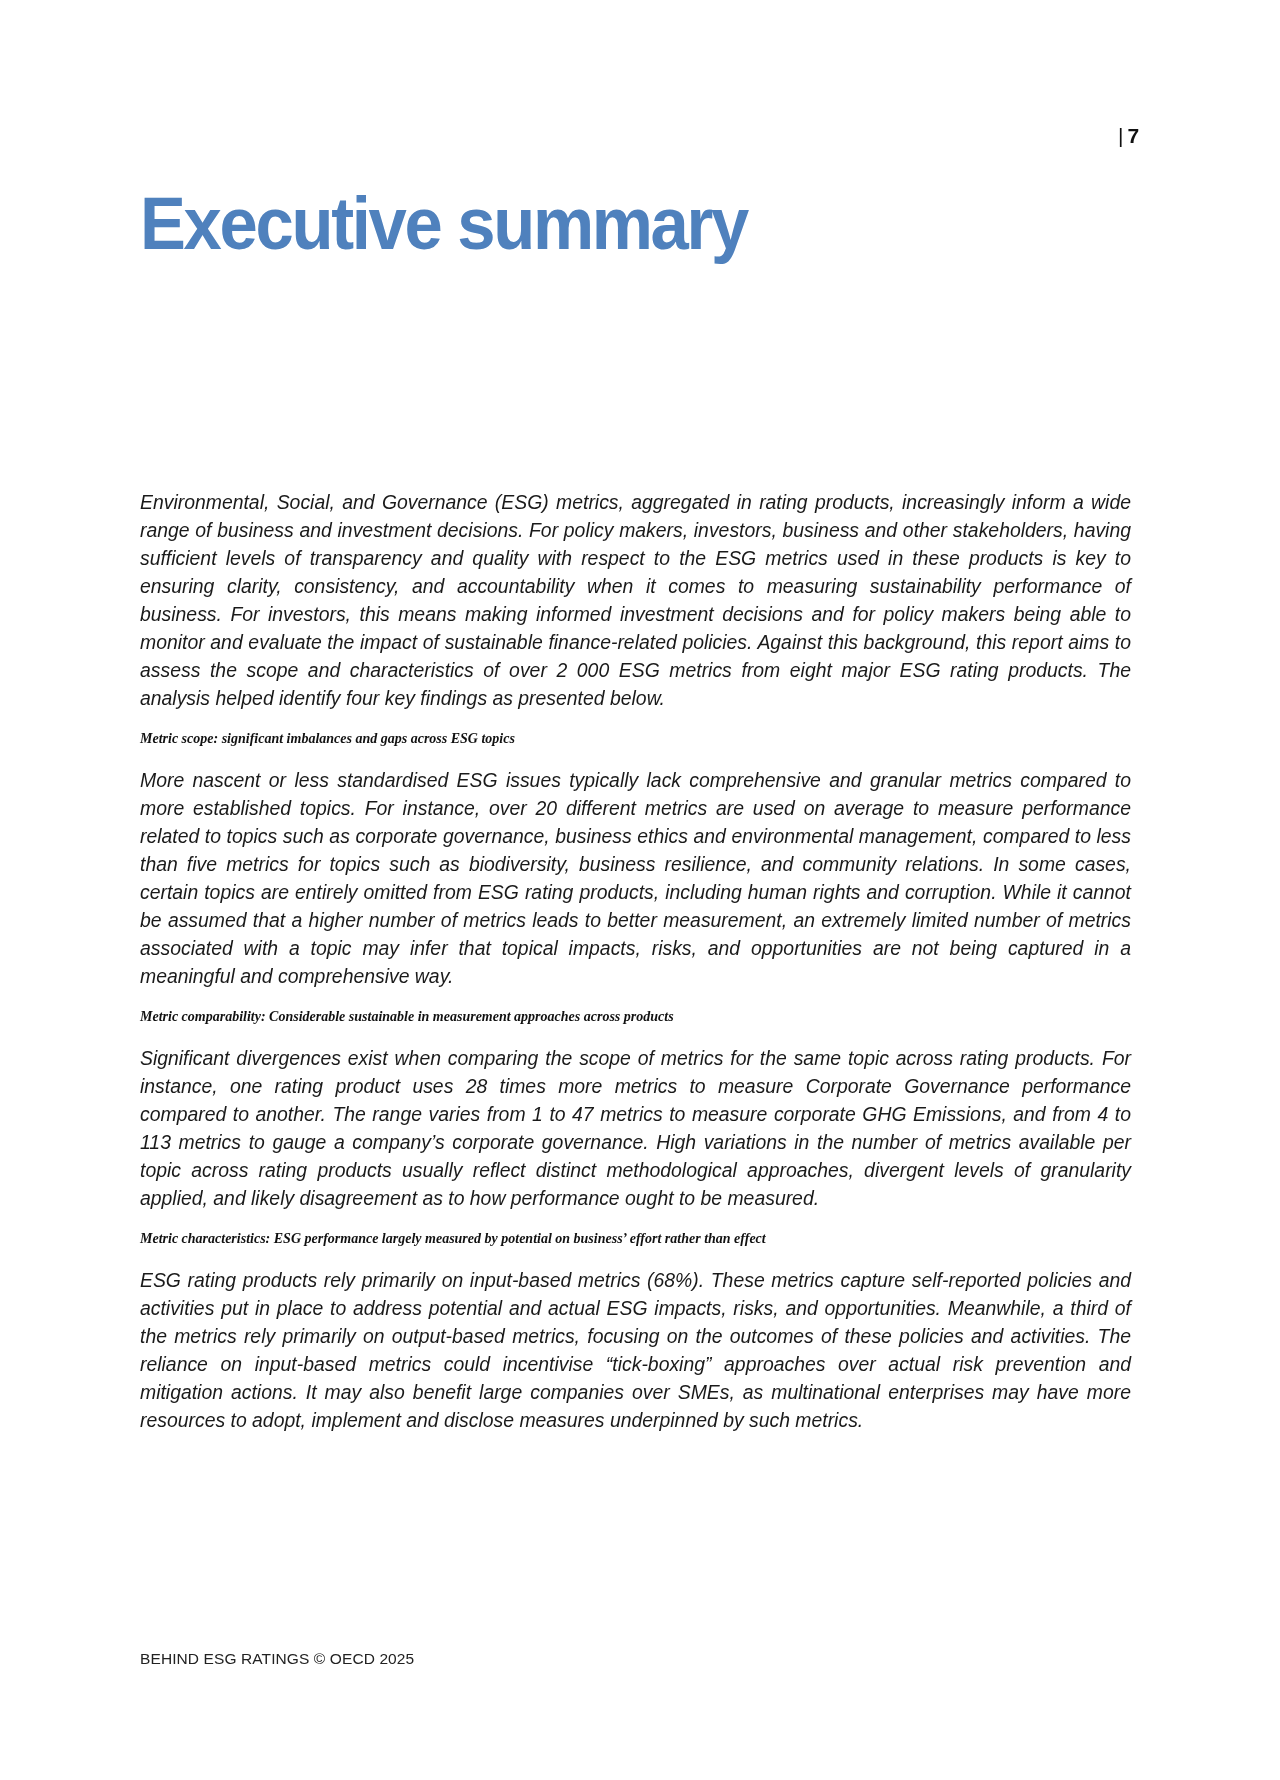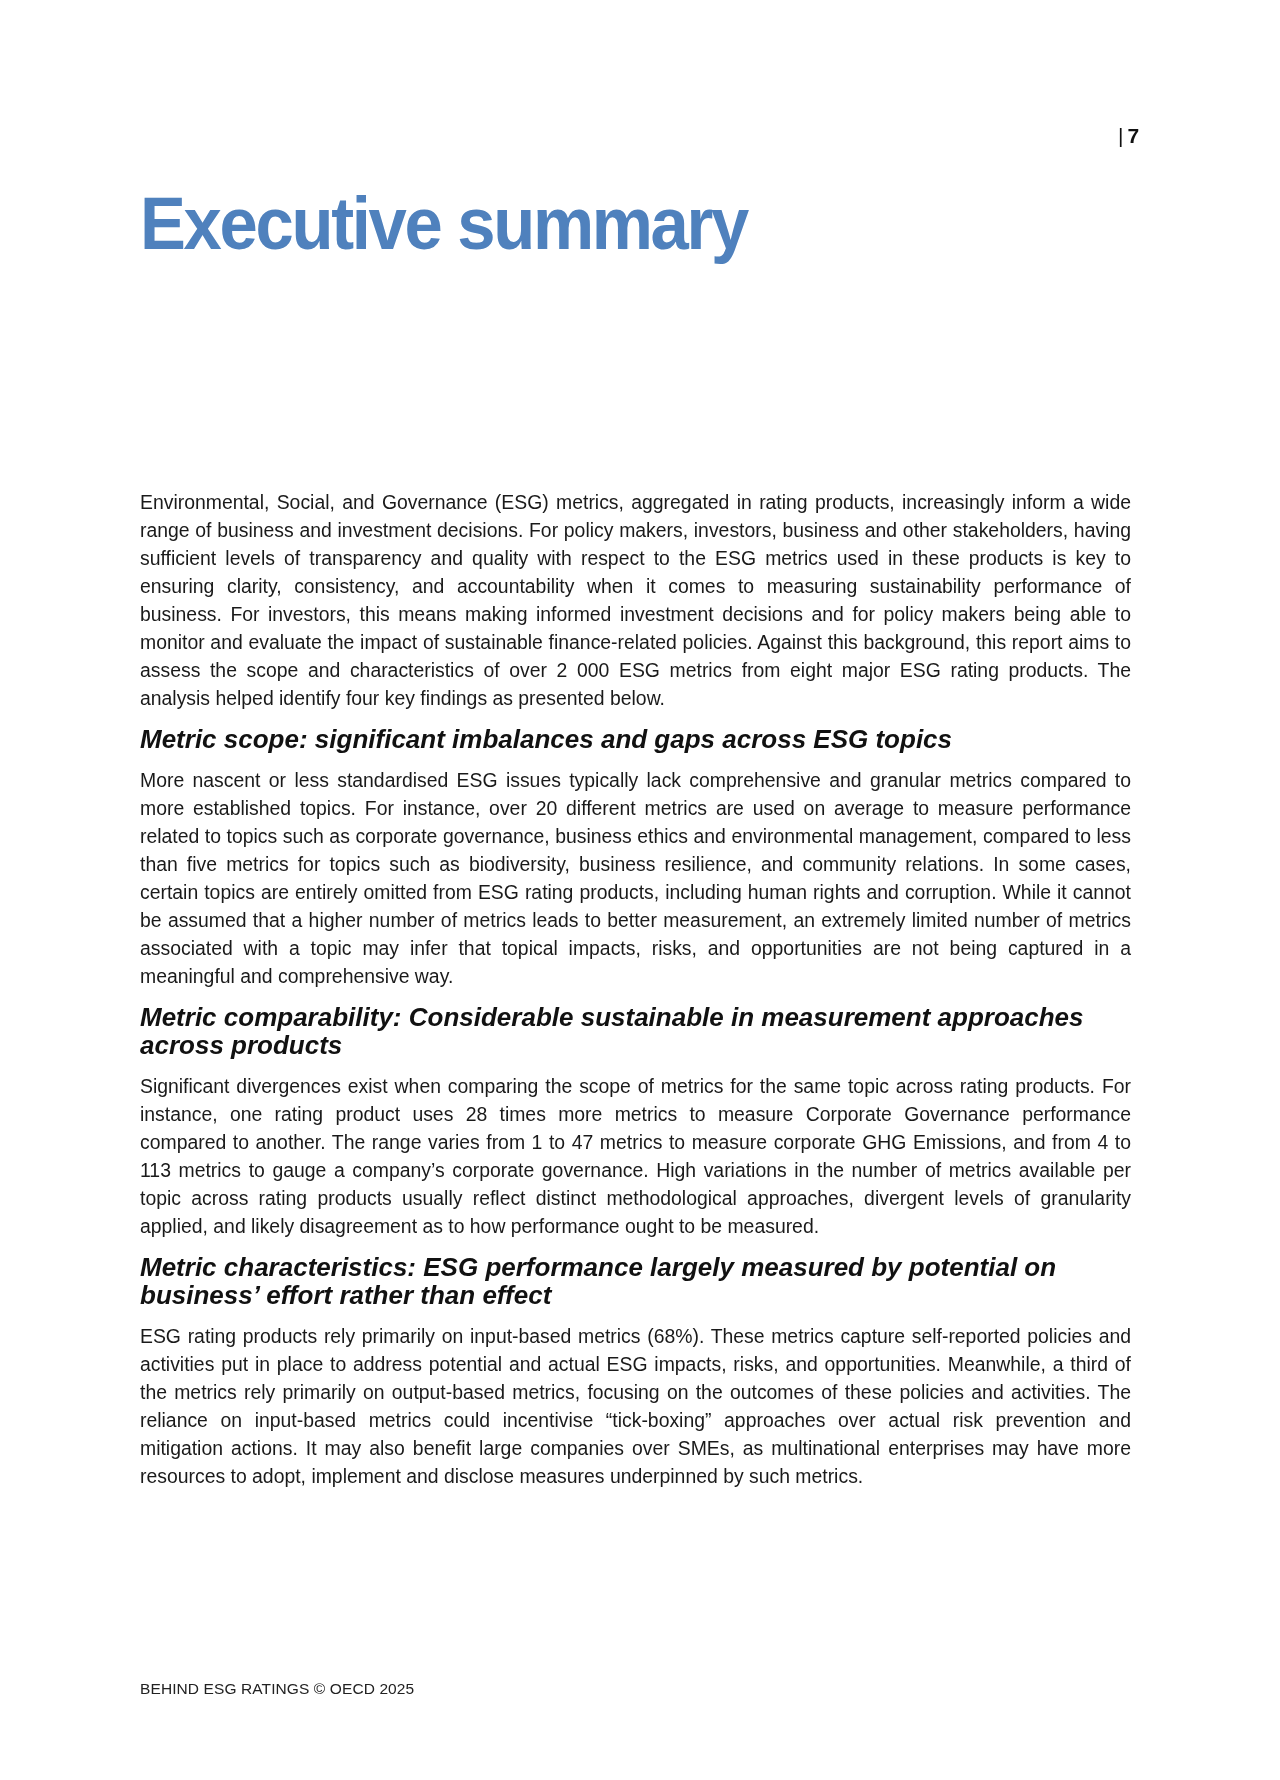--- a/index.html
+++ b/index.html
@@ -49,37 +49,38 @@
     top: 488px;
     left: 140px;
     width: 1001px;
   }
   .para {
     margin: 0 10px 13px 0;
     font-size: 19.4px;
     line-height: 28px;
     text-align: justify;
     color: #1a1a1a;
+    font-style: italic;
   }
   .heading {
     margin: 0 0 13px 0;
-    font-size: 26px;
+    font-size: 14px;
     line-height: 28px;
     font-weight: bold;
     font-style: italic;
     color: #111;
+    font-family: Liberation Serif, serif;
   }
   .footer {
     position: absolute;
     top: 1650px;
     left: 140px;
     font-size: 15.5px;
     color: #222;
     letter-spacing: 0.1px;
-    margin-top: 30px;
   }
 </style>
 </head>
 <body>
 
 <div class="page-number">
   <span class="bar">|</span><span>7</span>
 </div>
 
 <h1 class="title">Executive summary</h1>

